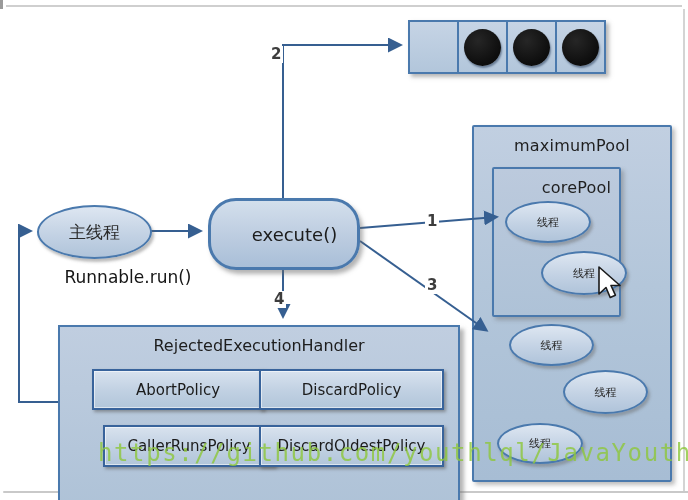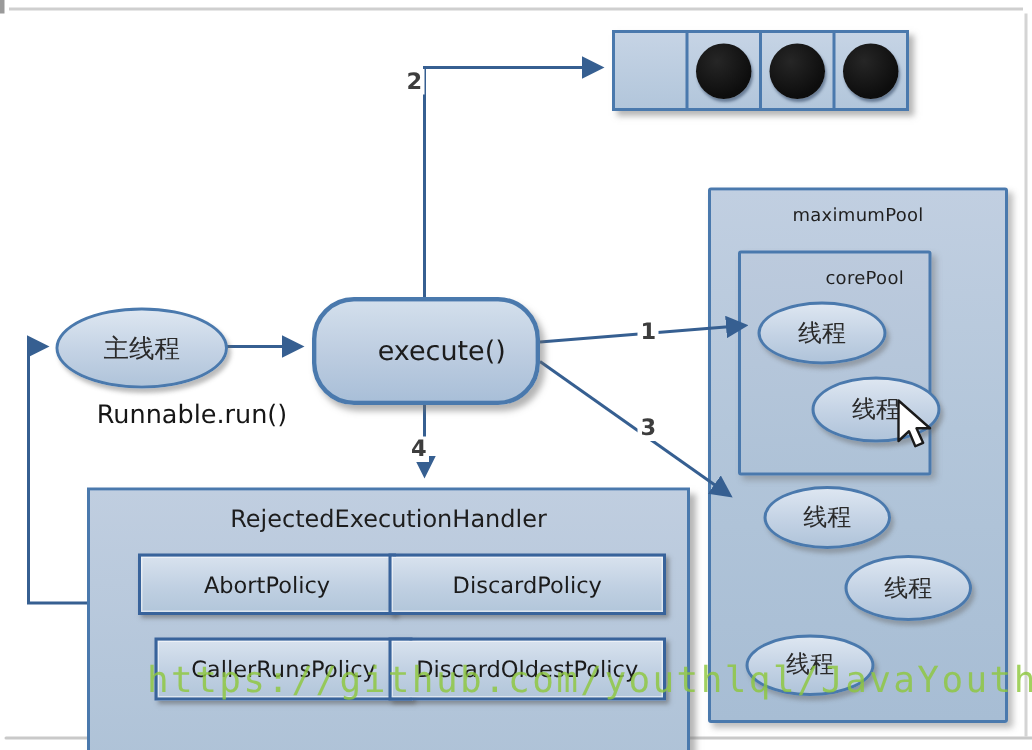--- a/index.html
+++ b/index.html
@@ -23,34 +23,34 @@
     border: 2px solid #4a79ad;
     background: linear-gradient(180deg, #c1cfe1 0%, #b3c6da 45%, #a7bdd4 100%);
     box-shadow: 3px 3px 4px rgba(110,110,110,0.45);
     border-radius: 2px;
   }
   #maximum-pool { left: 472px; top: 125px; width: 200px; height: 357px; }
   #core-pool    { left: 492px; top: 167px; width: 129px; height: 150px; z-index: 1;
                   background: linear-gradient(180deg, #bccadd 0%, #aec2d7 100%); padding-left: 40px; }
   .pool-label {
     width: 100%; text-align: center; color: #1f1f1f;
-    font-size: 12px; padding-top: 9px; letter-spacing: 0.2px;
+    font-size: 16px; padding-top: 9px; letter-spacing: 0.2px;
   }
 
   
   .shape-text { color: #2a2a2a; }
 
   
   .ellipse {
     position: absolute; z-index: 3;
     border: 2px solid #4a79ad; border-radius: 50%;
     background: linear-gradient(180deg, #dde6f1 0%, #c3d2e4 55%, #b0c4da 100%);
     box-shadow: 2px 3px 3px rgba(105,105,105,0.45);
     display: flex; align-items: center; justify-content: center;
-    font-size: 16px;
+    font-size: 11px;
   }
   #main-thread { left: 37px; top: 205px; width: 115px; height: 54px; font-size: 17px; }
   #thread-core-1  { left: 505px; top: 201px; width: 86px; height: 42px; }
   #thread-core-2  { left: 541px; top: 251px; width: 86px; height: 44px; }
   #thread-extra-1 { left: 509px; top: 324px; width: 85px; height: 42px; }
   #thread-extra-2 { left: 563px; top: 370px; width: 85px; height: 44px; }
   #thread-extra-3 { left: 497px; top: 423px; width: 86px; height: 41px; }
 
   
   #execute-box {

